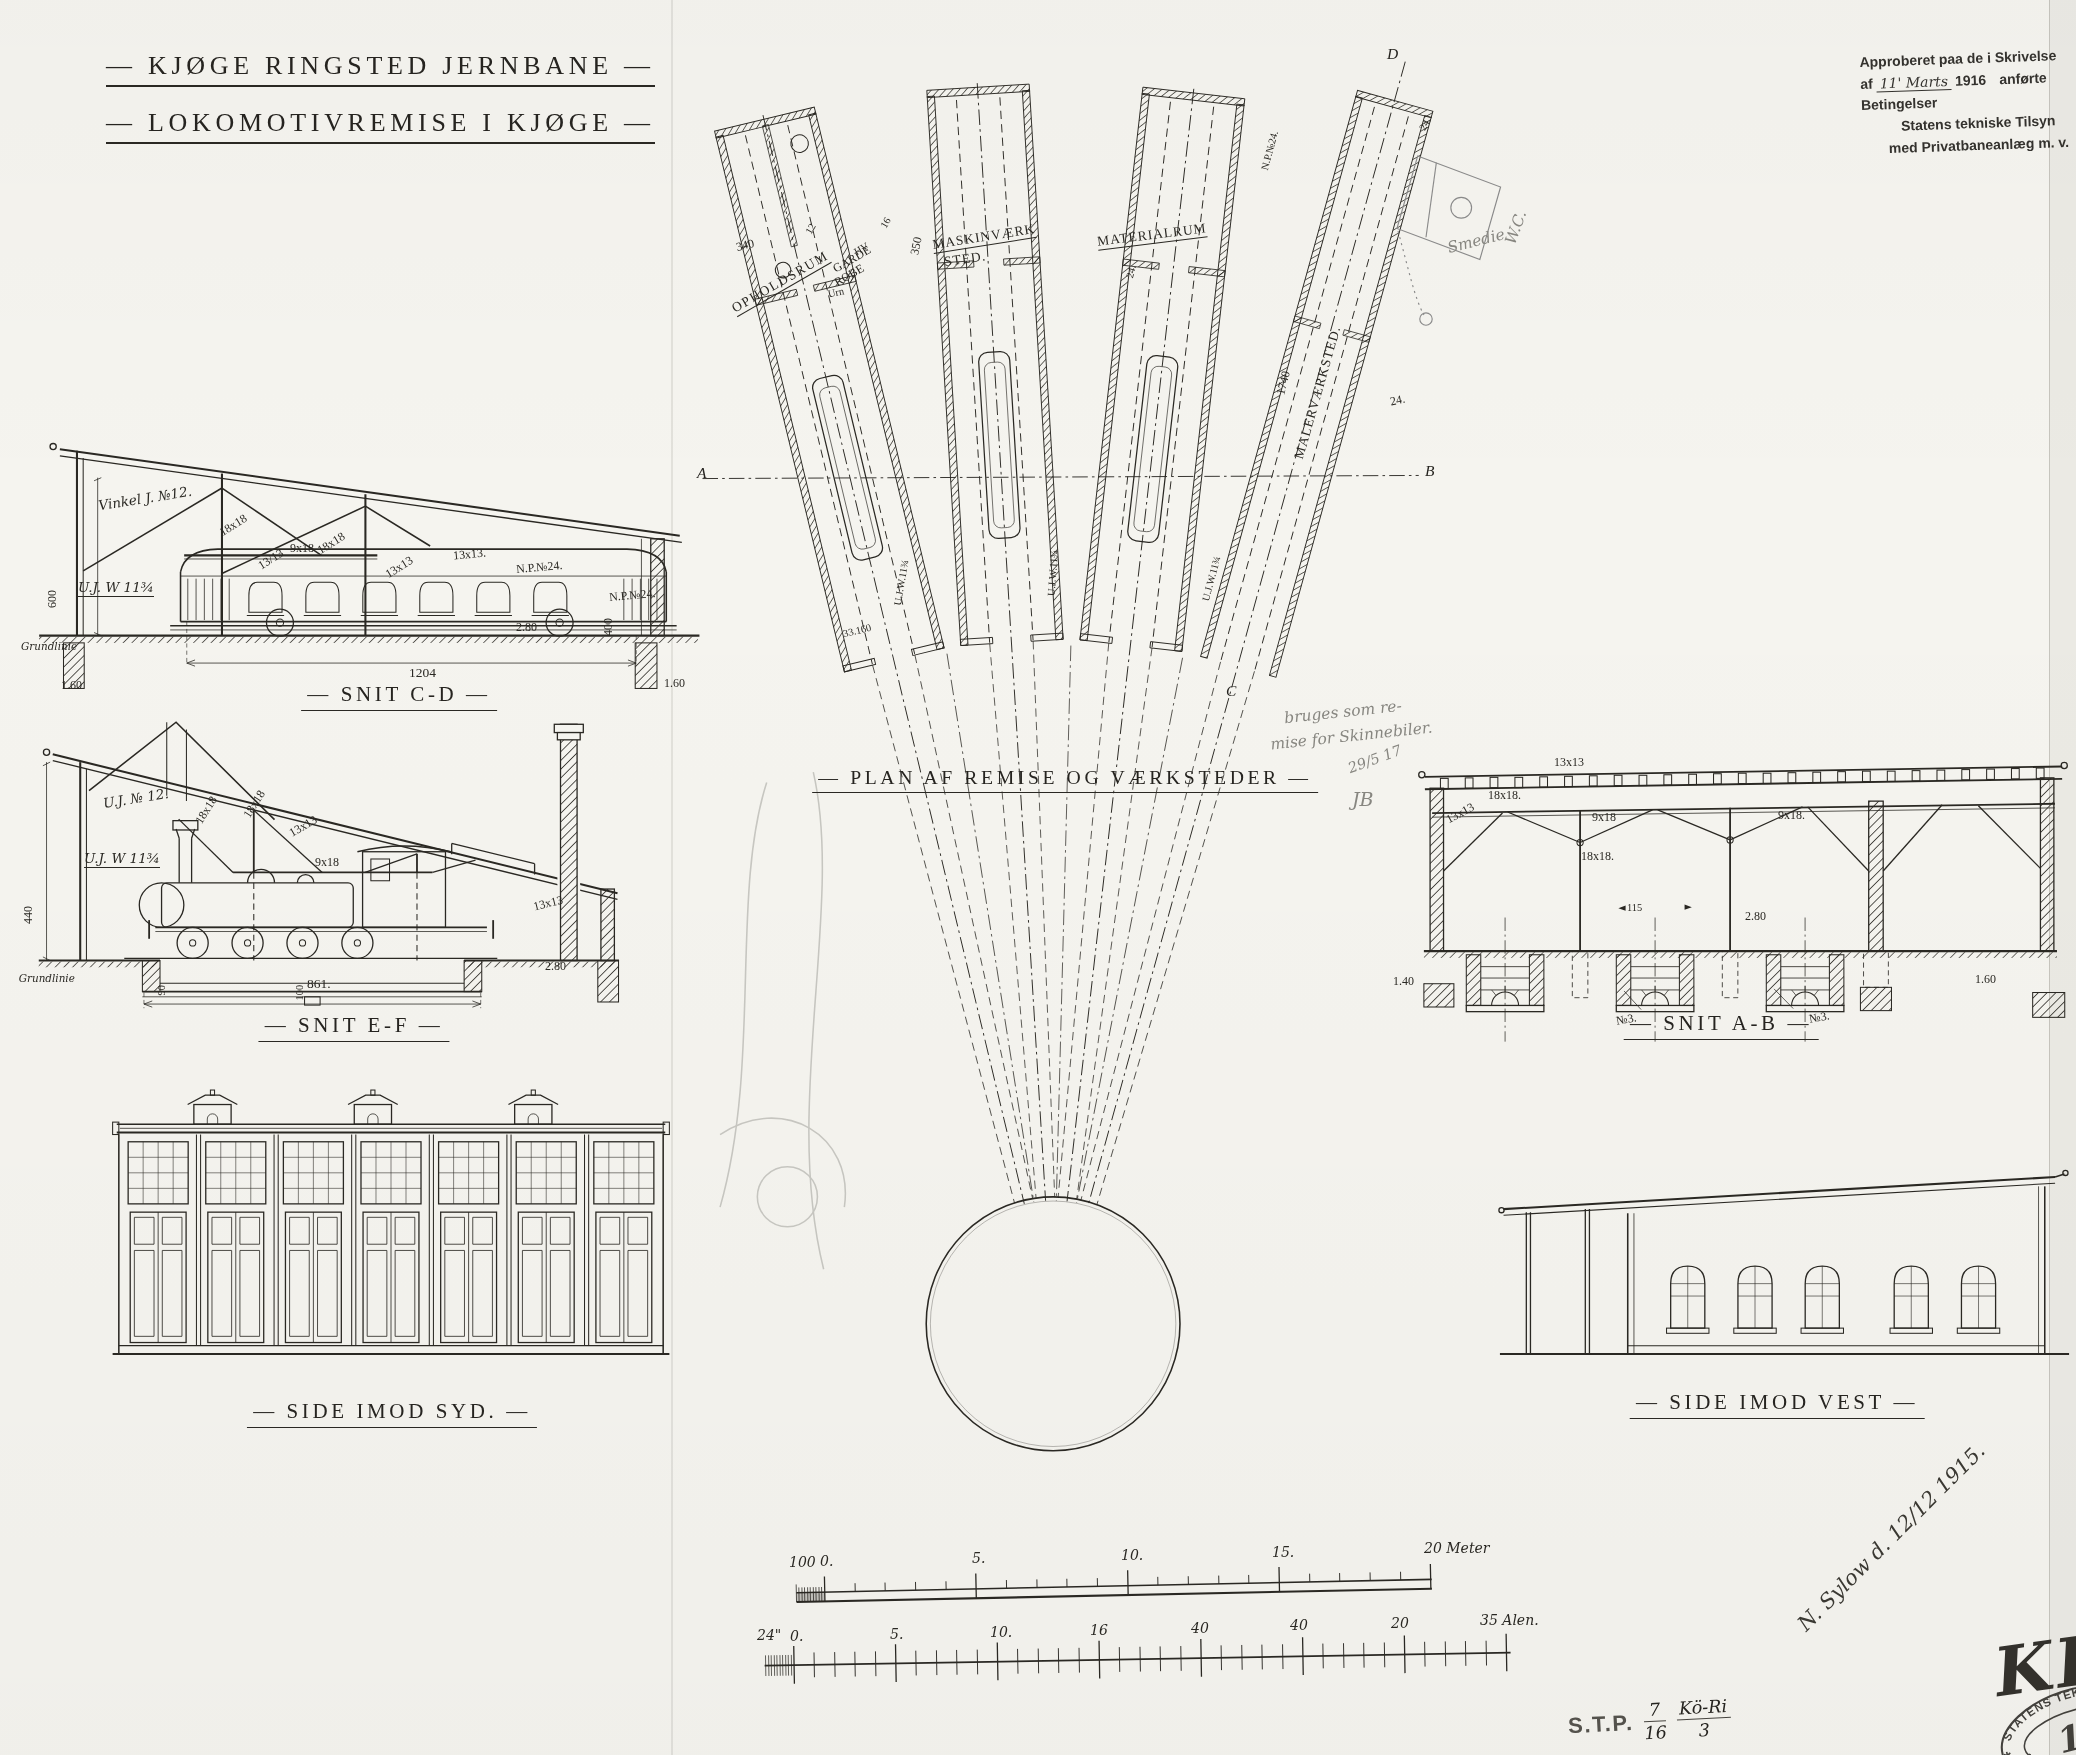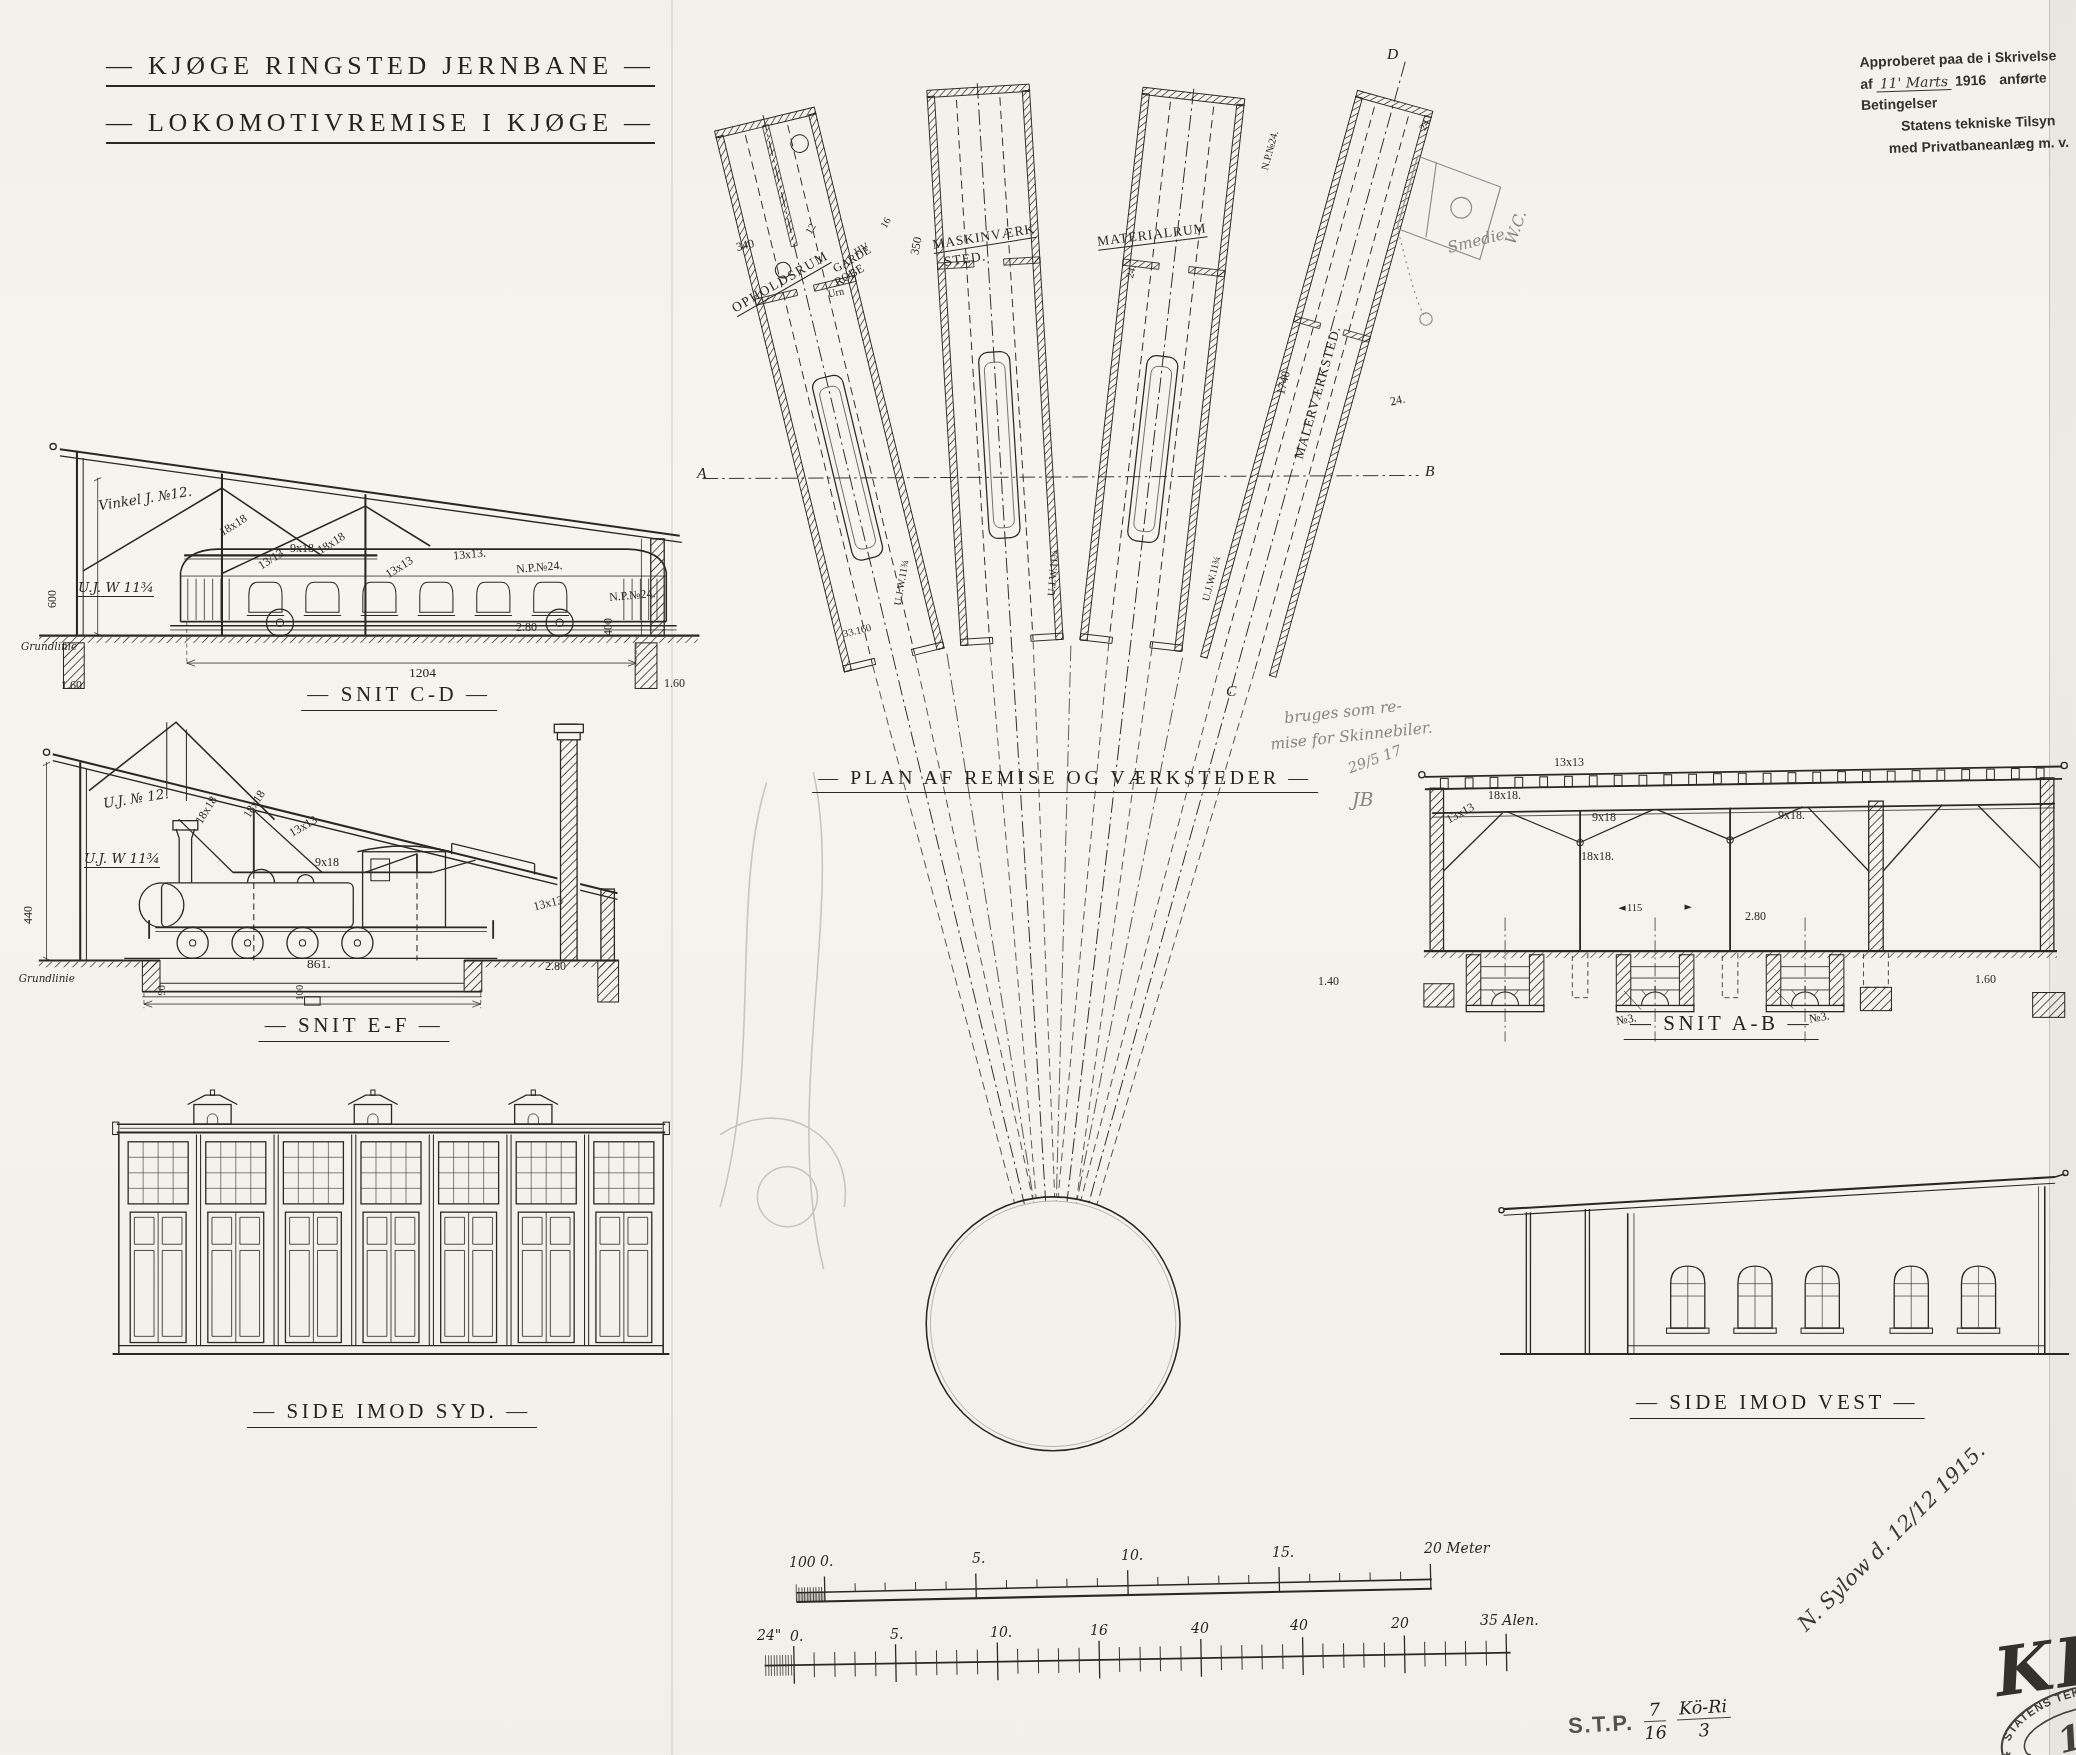--- a/index.html
+++ b/index.html
@@ -204,21 +204,21 @@
     </g>
   </svg>
   <span class="lbl hand md" style="left:103px;top:792px;transform:rotate(-9deg);">U.J. № 12.</span>
   <span class="lbl hand md ul" style="left:84px;top:852px;">U.J. W 11¾</span>
   <span class="lbl" style="left:191px;top:804px;transform:rotate(-58deg);">18x18</span>
   <span class="lbl" style="left:239px;top:798px;transform:rotate(-58deg);">18x18</span>
   <span class="lbl" style="left:288px;top:820px;transform:rotate(-30deg);">13x13</span>
   <span class="lbl" style="left:315px;top:856px;">9x18</span>
   <span class="lbl" style="left:533px;top:897px;transform:rotate(-14deg);">13x13</span>
   <span class="lbl vt" style="left:34px;top:912px;transform:rotate(-90deg);">440</span>
-  <span class="lbl md" style="left:307px;top:957px;">861.</span>
+  <span class="lbl md" style="left:307px;top:977px;">861.</span>
   <span class="lbl" style="left:545px;top:960px;">2.80</span>
   <span class="lbl vt sm" style="left:167px;top:985px;transform:rotate(-90deg);">90</span>
   <span class="lbl vt sm" style="left:305px;top:990px;transform:rotate(-90deg);">100</span>
   <span class="lbl hand sm" style="left:18.7px;top:973px;">Grundlinie</span>
   <div class="cap" style="left:354px;top:1013px;">— SNIT E-F —</div>
 
   <svg style="left:111px;top:1089px;" width="560" height="282" viewBox="0 0 1080 545">
     <g stroke="#2a2823" fill="none">
       <g>
         <g transform="translate(195,0)">
@@ -537,21 +537,21 @@
   <span class="lbl" style="left:1554px;top:756px;">13x13</span>
   <span class="lbl" style="left:1488px;top:789px;">18x18.</span>
   <span class="lbl" style="left:1445px;top:807px;transform:rotate(-28deg);">13x13</span>
   <span class="lbl" style="left:1592px;top:811px;">9x18</span>
   <span class="lbl" style="left:1778px;top:809px;">9x18.</span>
   <span class="lbl" style="left:1581px;top:850px;">18x18.</span>
   <span class="lbl sm" style="left:1627px;top:903px;">115</span>
   <span class="lbl" style="left:1745px;top:910px;">2.80</span>
   <span class="lbl" style="left:1616px;top:1013px;transform:rotate(-10deg);">№3.</span>
   <span class="lbl" style="left:1809px;top:1011px;transform:rotate(-10deg);">№3.</span>
-  <span class="lbl" style="left:1318px;top:975px;">1.40</span>
+  <span class="lbl" style="left:1393px;top:975px;">1.40</span>
   <span class="lbl" style="left:1975px;top:973px;">1.60</span>
   <div class="cap" style="left:1721px;top:1011px;">— SNIT A-B —</div>
 
   <svg style="left:1497px;top:1146px;" width="575" height="238" viewBox="0 0 1110 460">
     <g stroke="#2a2823" fill="none">
       <circle cx="8" cy="124" r="5" stroke-width="2.5"></circle>
         <circle cx="1098" cy="52" r="5" stroke-width="2.5"></circle>
       <line x1="12" y1="122" x2="1078" y2="60" stroke-width="4"></line>
       <line x1="12" y1="134" x2="1078" y2="72" stroke-width="2"></line>
       <line x1="1078" y1="60" x2="1096" y2="54" stroke-width="3"></line>

